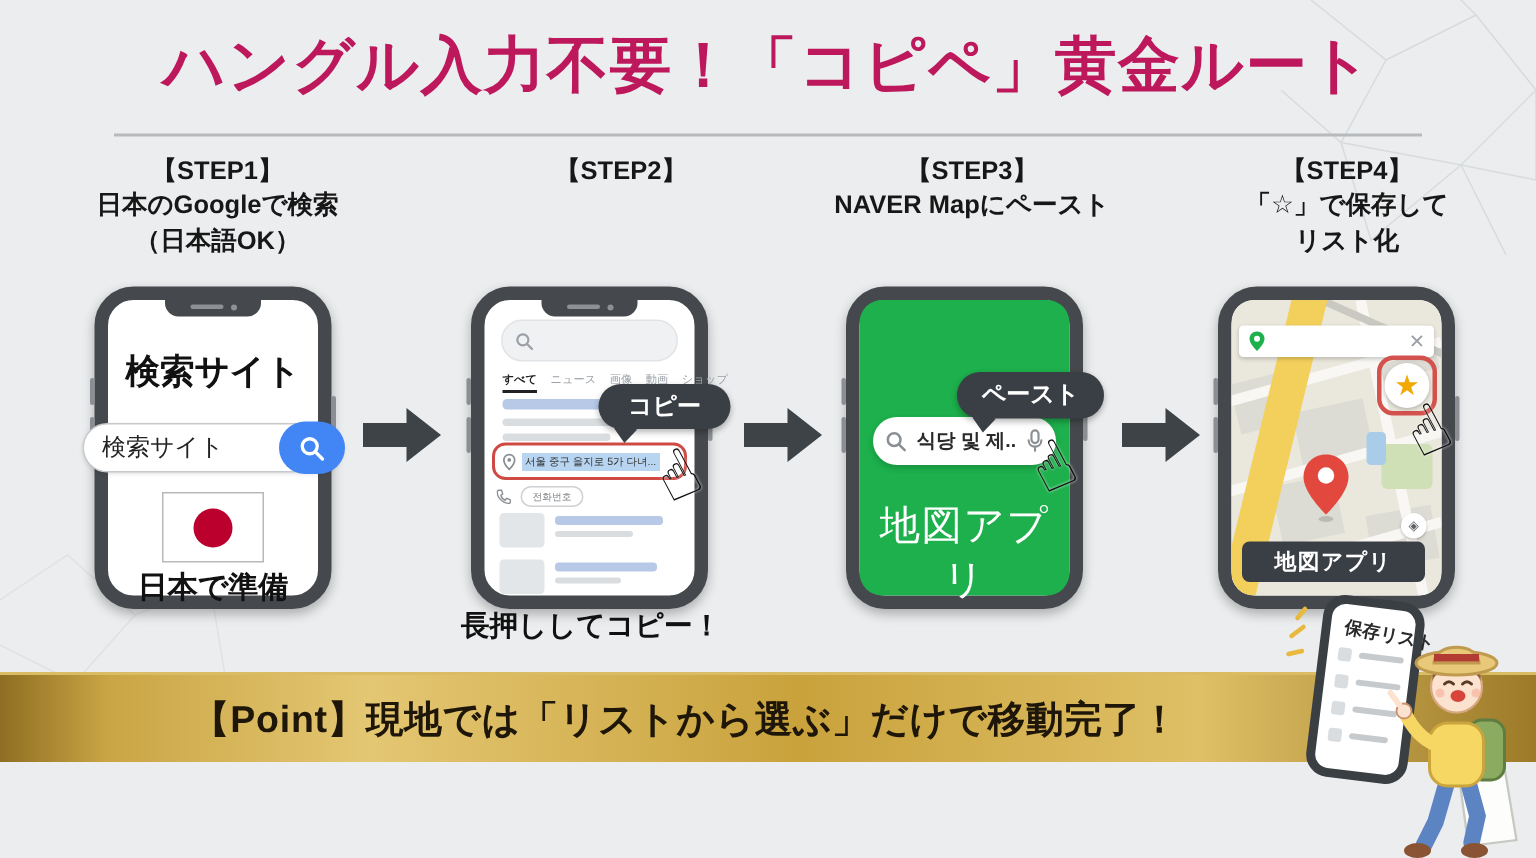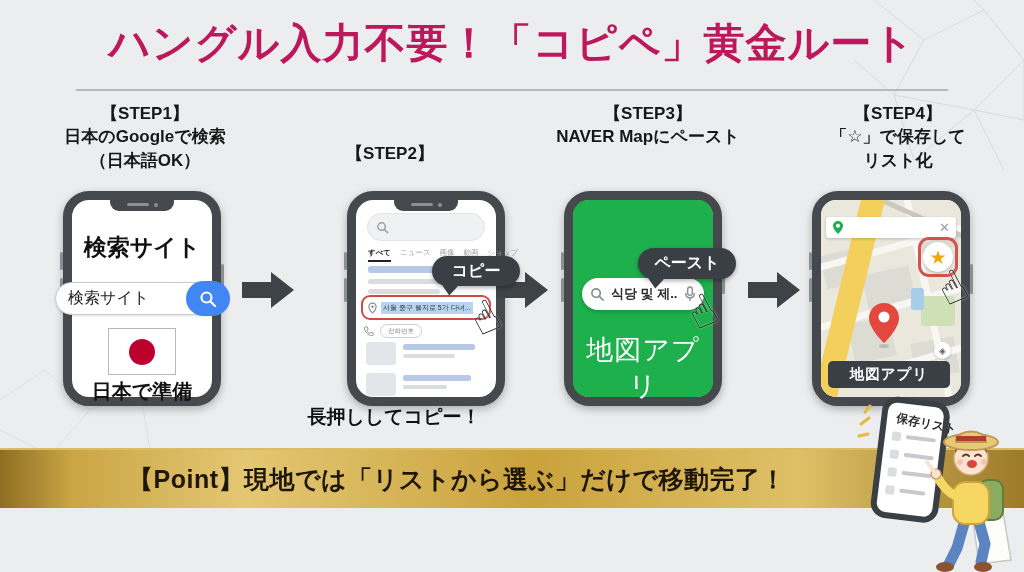--- a/index.html
+++ b/index.html
@@ -8,35 +8,35 @@
 
   
   .title{position:absolute;top:16px;left:0;width:100%;text-align:center;
          font-size:41px;font-weight:900;color:#be185d;letter-spacing:1px;}
   .divider{position:absolute;top:89px;left:76px;width:872px;height:2px;background:#b7babc;}
 
   
   .step-head{position:absolute;top:102px;width:260px;text-align:center;
              font-size:17px;font-weight:800;color:#171717;line-height:1.38;}
   .step-head .tag{display:block;}
-  #sh1{left:15px;} #sh2{left:260px;margin-top:40px;} #sh3{left:518px;} #sh4{left:768px;}
+  #sh1{left:15px;} #sh2{left:284px;} #sh3{left:518px;} #sh4{left:768px;}
 
   
   .phone{position:absolute;width:158px;height:215px;box-sizing:border-box;
          border:9px solid #45494d;border-radius:26px;background:#fff;
          box-shadow:0 3px 8px rgba(0,0,0,.28);}
   .notch{position:absolute;top:-2px;left:50%;transform:translateX(-50%);
          width:64px;height:13px;background:#45494d;border-radius:0 0 9px 9px;
          display:flex;align-items:center;justify-content:center;gap:5px;}
   .speaker{width:22px;height:3px;background:#8d9094;border-radius:2px;}
   .cam{width:4px;height:4px;background:#8d9094;border-radius:50%;}
   .sbtn{position:absolute;background:#8b8f93;border-radius:2px;}
   .screen{position:absolute;left:0;top:0;right:0;bottom:0;border-radius:15px;}
 
-  #phone1{left:63px;top:191px;} #phone2{left:314px;top:191px;margin-left:33px;}
+  #phone1{left:63px;top:191px;} #phone2{left:314px;top:191px;}
   #phone3{left:564px;top:191px;} #phone4{left:812px;top:191px;}
 
   
   .p1-heading{position:absolute;top:32px;width:100%;text-align:center;
               font-size:23px;font-weight:900;color:#111;}
   .p1-search{position:absolute;left:-17px;right:-17px;top:82px;height:31px;
              background:#fff;border:1.5px solid #c7cacc;border-radius:17px;
              display:flex;align-items:center;padding-left:12px;
              font-size:16px;color:#222;box-shadow:0 1px 3px rgba(0,0,0,.12);}
   .p1-search-btn{position:absolute;right:-2px;top:-2px;bottom:-2px;width:44px;

